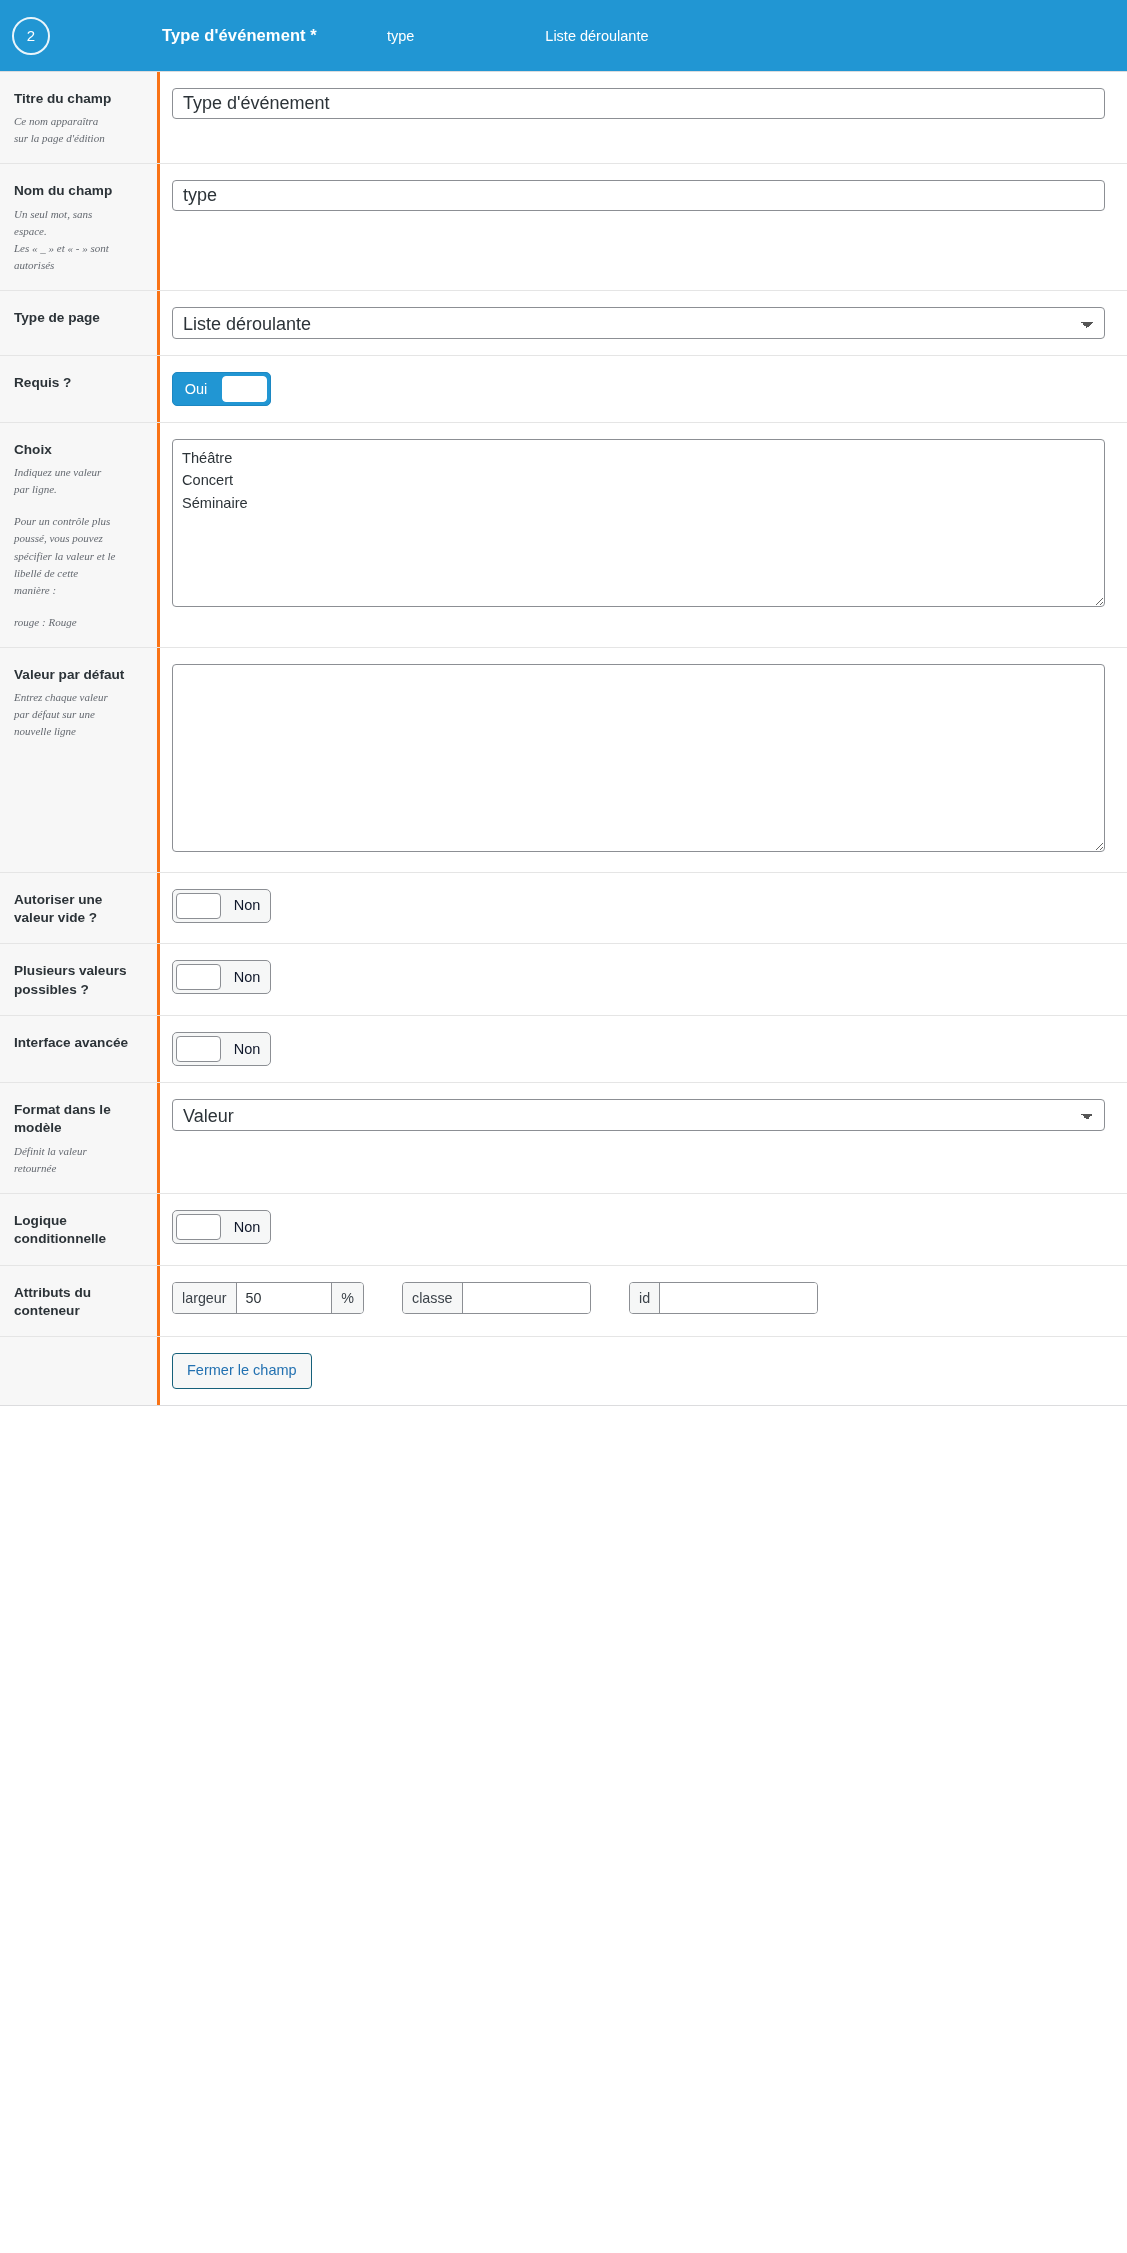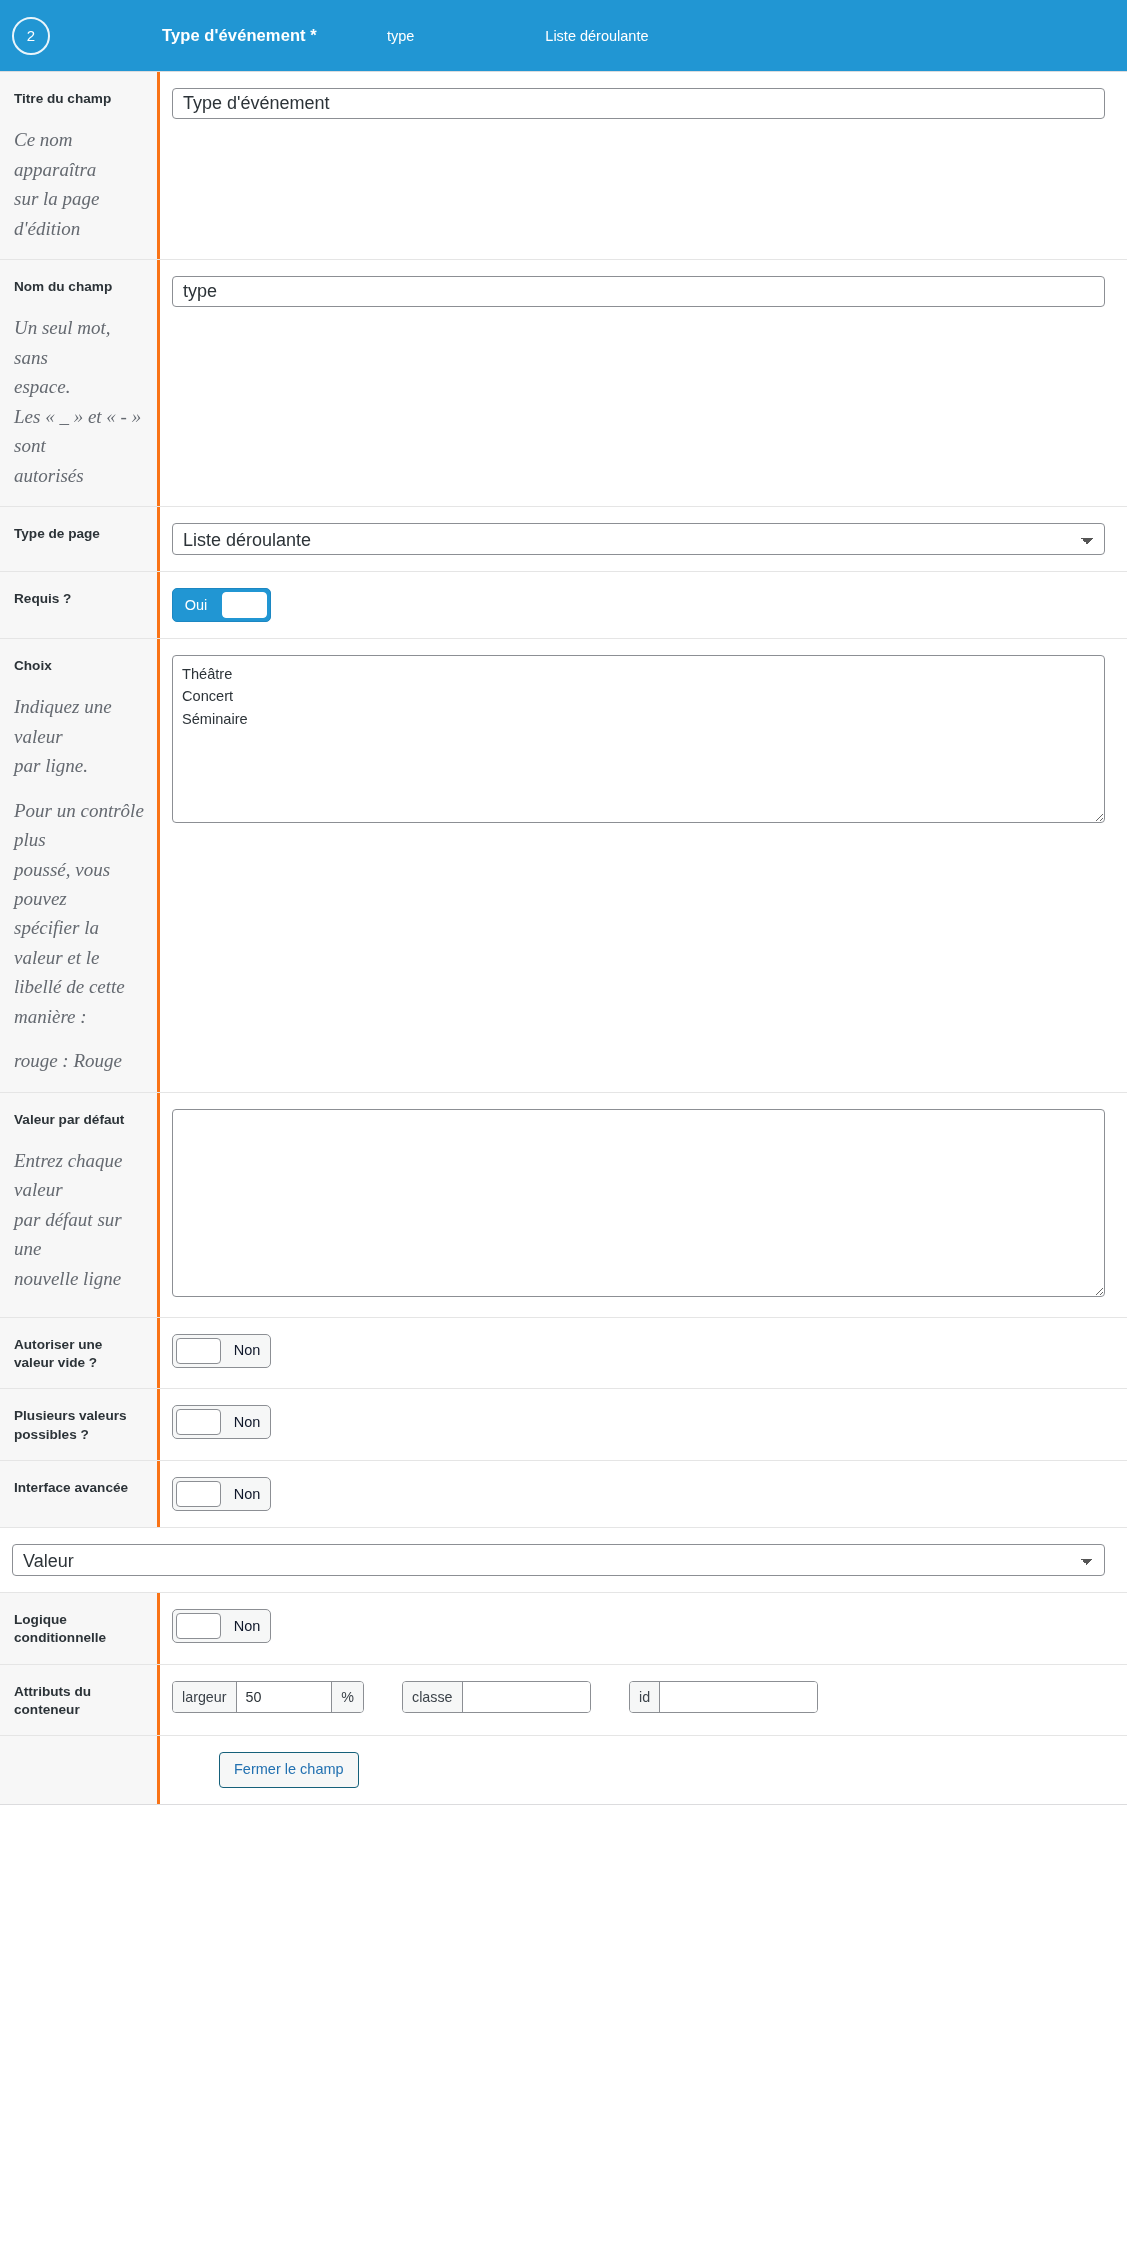--- a/index.html
+++ b/index.html
@@ -93,25 +93,25 @@
   }
 
   .lbl-title {
     font-size: 13.6px;
     font-weight: bold;
     color: #2c3338;
     line-height: 1.35;
     margin: 0;
   }
   .lbl-desc {
-    font-size: 19px;
+    font-size: 11px;
     font-style: italic;
     color: #646970;
     line-height: 1.55;
-    margin: 17px 0 0 0;
+    margin: 5px 0 0 0;
     font-family: "Liberation Serif", "DejaVu Serif", serif;
   }
   .lbl-desc p { margin: 0 0 0 0; }
   .lbl-desc p.gap { margin-top: 15px; }
 
   
   .txt {
     width: 100%;
     height: 31px;
     padding: 4px 10px;
@@ -237,21 +237,20 @@
   .btn-close {
     background: #f6f7f7;
     border: 1px solid #15607a;
     color: #2271b1;
     font-size: 14.5px;
     font-family: "Liberation Sans", "DejaVu Sans", sans-serif;
     padding: 7px 14px 8px 14px;
     border-radius: 4px;
     cursor: pointer;
     line-height: 1.3;
-    margin-left: 47px;
   }
 </style>
 </head>
 <body>
 
 <div class="acf-field-object">
 
   <div class="field-header">
     <span class="handle-order">2</span>
     <span class="handle-label">Type d'événement *</span>
@@ -378,20 +377,27 @@
       </div>
       <div class="row-field">
         <div class="switch switch-off">
           <span class="switch-knob"></span>
           <span class="switch-text">Non</span>
         </div>
       </div>
     </div>
 
     <div class="row">
+      <div class="row-label">
+        <p class="lbl-title">Format dans le modèle</p>
+        <div class="lbl-desc">
+          <p>Définit la valeur</p>
+          <p>retournée</p>
+        </div>
+      </div>
       <div class="row-field">
         <select class="txt">
           <option>Valeur</option>
         </select>
       </div>
     </div>
 
     <div class="row">
       <div class="row-label">
         <p class="lbl-title">Logique conditionnelle</p>

